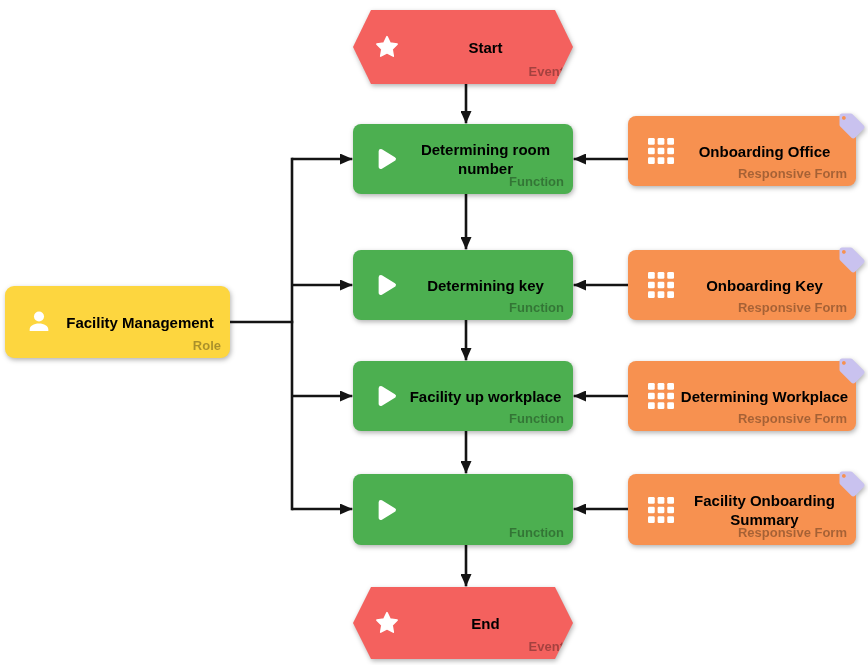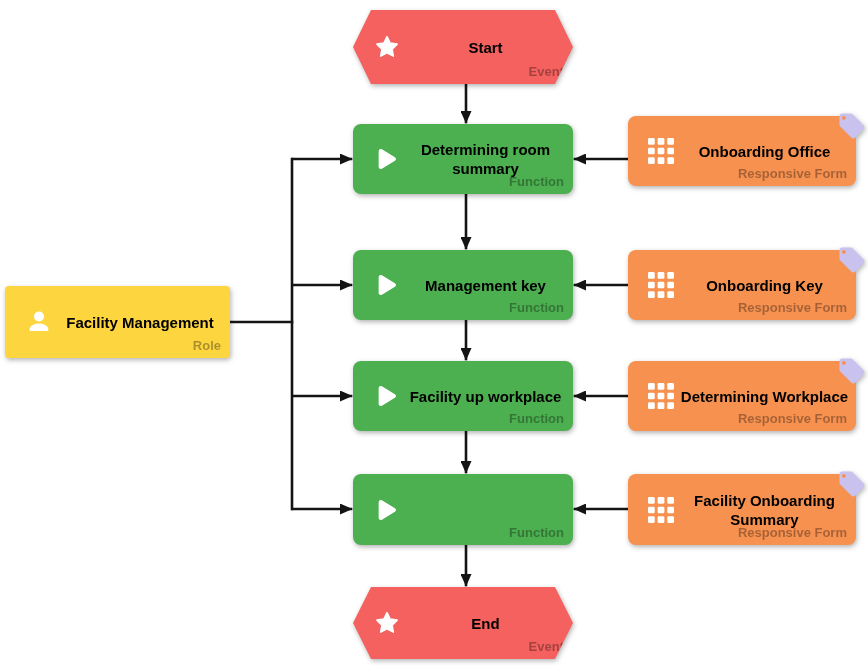--- a/index.html
+++ b/index.html
@@ -16,21 +16,21 @@
   }
   .shape{
     position:absolute;inset:0;
   }
   .event-shape{
     background:var(--c-event,#F4615E);
     clip-path:polygon(18px 0,calc(100% - 18px) 0,100% 50%,calc(100% - 18px) 100%,18px 100%,0 50%);
   }
   .function-shape{background:var(--c-function,#4CAF50);border-radius:8px;}
   .form-shape{background:var(--c-form,#F79150);border-radius:8px;}
-  .role-shape{background:var(--c-role,#FDD63F);border-radius:4px;}
+  .role-shape{background:var(--c-role,#FDD63F);border-radius:9px;}
   .node-icon{
     position:absolute;left:20px;top:50%;transform:translateY(-50%);
   }
   .event-shape .node-icon{left:22px;}
   .node-title{
     position:absolute;left:47px;right:2px;top:0;bottom:0;
     display:flex;align-items:center;justify-content:center;
     text-align:center;
     font-size:15px;font-weight:bold;color:#000000;line-height:19px;
   }
@@ -82,31 +82,31 @@
       <div class="node-title">Start</div>
       <div class="node-type">Event</div>
     </div>
   </div>
 
   <div class="node-wrap" style="left:353px;top:124px;width:220px;height:70px">
     <div class="shape function-shape">
       <svg class="node-icon" width="26" height="26" viewBox="0 0 30 30">
         <path d="M9,6 L24,15 L9,24 Z" fill="#ffffff" stroke="#ffffff" stroke-width="5" stroke-linejoin="round"></path>
       </svg>
-      <div class="node-title">Determining room summary</div>
+      <div class="node-title">Determining room number</div>
       <div class="node-type">Function</div>
     </div>
   </div>
 
   <div class="node-wrap" style="left:353px;top:250px;width:220px;height:70px">
     <div class="shape function-shape">
       <svg class="node-icon" width="26" height="26" viewBox="0 0 30 30">
         <path d="M9,6 L24,15 L9,24 Z" fill="#ffffff" stroke="#ffffff" stroke-width="5" stroke-linejoin="round"></path>
       </svg>
-      <div class="node-title">Management key</div>
+      <div class="node-title">Determining key</div>
       <div class="node-type">Function</div>
     </div>
   </div>
 
   <div class="node-wrap" style="left:353px;top:361px;width:220px;height:70px">
     <div class="shape function-shape">
       <svg class="node-icon" width="26" height="26" viewBox="0 0 30 30">
         <path d="M9,6 L24,15 L9,24 Z" fill="#ffffff" stroke="#ffffff" stroke-width="5" stroke-linejoin="round"></path>
       </svg>
       <div class="node-title">Facility up workplace</div>

